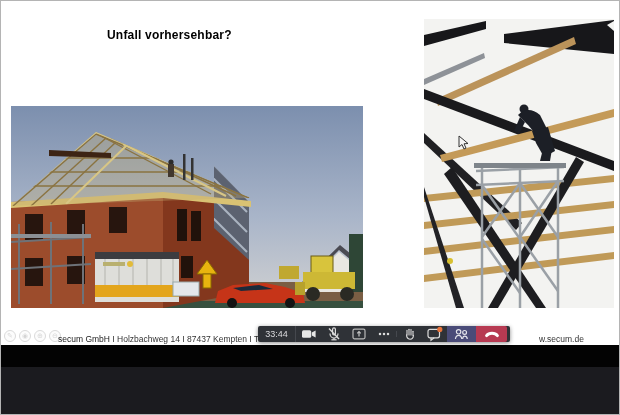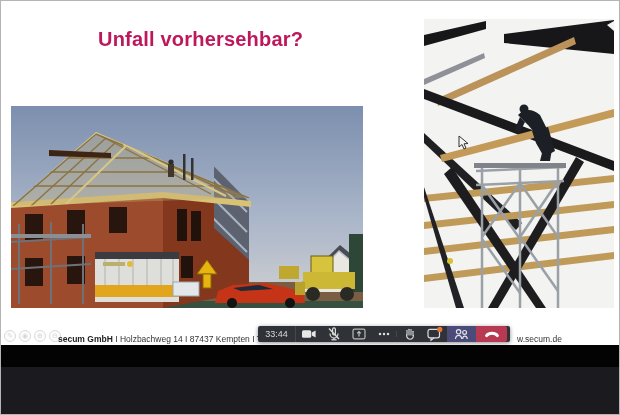--- a/index.html
+++ b/index.html
@@ -1,28 +1,28 @@
 <!DOCTYPE html>
 <html><head>
 <meta charset="utf-8">
 <style>
   html,body{margin:0;padding:0;background:#e8e8e8;font-family:"Liberation Sans",sans-serif;}
   .screen{position:relative;width:620px;height:415px;background:#ffffff;border:1px solid #b4b4b4;
           box-sizing:border-box;overflow:hidden;}
   
   .slide{position:absolute;left:0;top:0;width:620px;height:344px;background:#fff;}
-  .slide-title{position:absolute;left:97px;top:27px;font-size:20px;font-weight:bold;color:#be185d;
+  .slide-title{position:absolute;left:106px;top:27px;font-size:12px;font-weight:bold;color:#000000;
                letter-spacing:.2px;white-space:nowrap;}
   .photo{position:absolute;display:block;}
   .photo-left{left:10px;top:105px;}
   .photo-right{left:423px;top:18px;}
   .slide-footer{position:absolute;top:333px;font-size:8.5px;color:#333;white-space:nowrap;}
   .footer-left{left:57px;}
-  .footer-right{left:508px;padding-left:8px;}
-  .footer-left b{font-weight:bold;color:#222;}
+  .footer-right{left:530px;padding-left:8px;}
+  .footer-left b{font-weight:normal;color:#222;}
   .anno-tools{position:absolute;left:3px;top:329px;display:flex;gap:3px;opacity:.22;}
   .anno-btn{width:12px;height:12px;border:1px solid #555;border-radius:50%;box-sizing:border-box;
             font-size:7px;color:#444;display:flex;align-items:center;justify-content:center;background:#f4f4f4;}
   
   .black-strip{position:absolute;left:0;top:344px;width:620px;height:22px;background:#030303;}
   .participants-bar{position:absolute;left:0;top:366px;width:620px;height:49px;background:#1b1b1f;}
   
   .call-toolbar{position:absolute;left:257px;top:325px;width:252px;height:16px;background:#2f3237;
                 display:flex;align-items:stretch;z-index:30;border-radius:2px;
                 box-shadow:0 1px 4px rgba(0,0,0,.45);}

